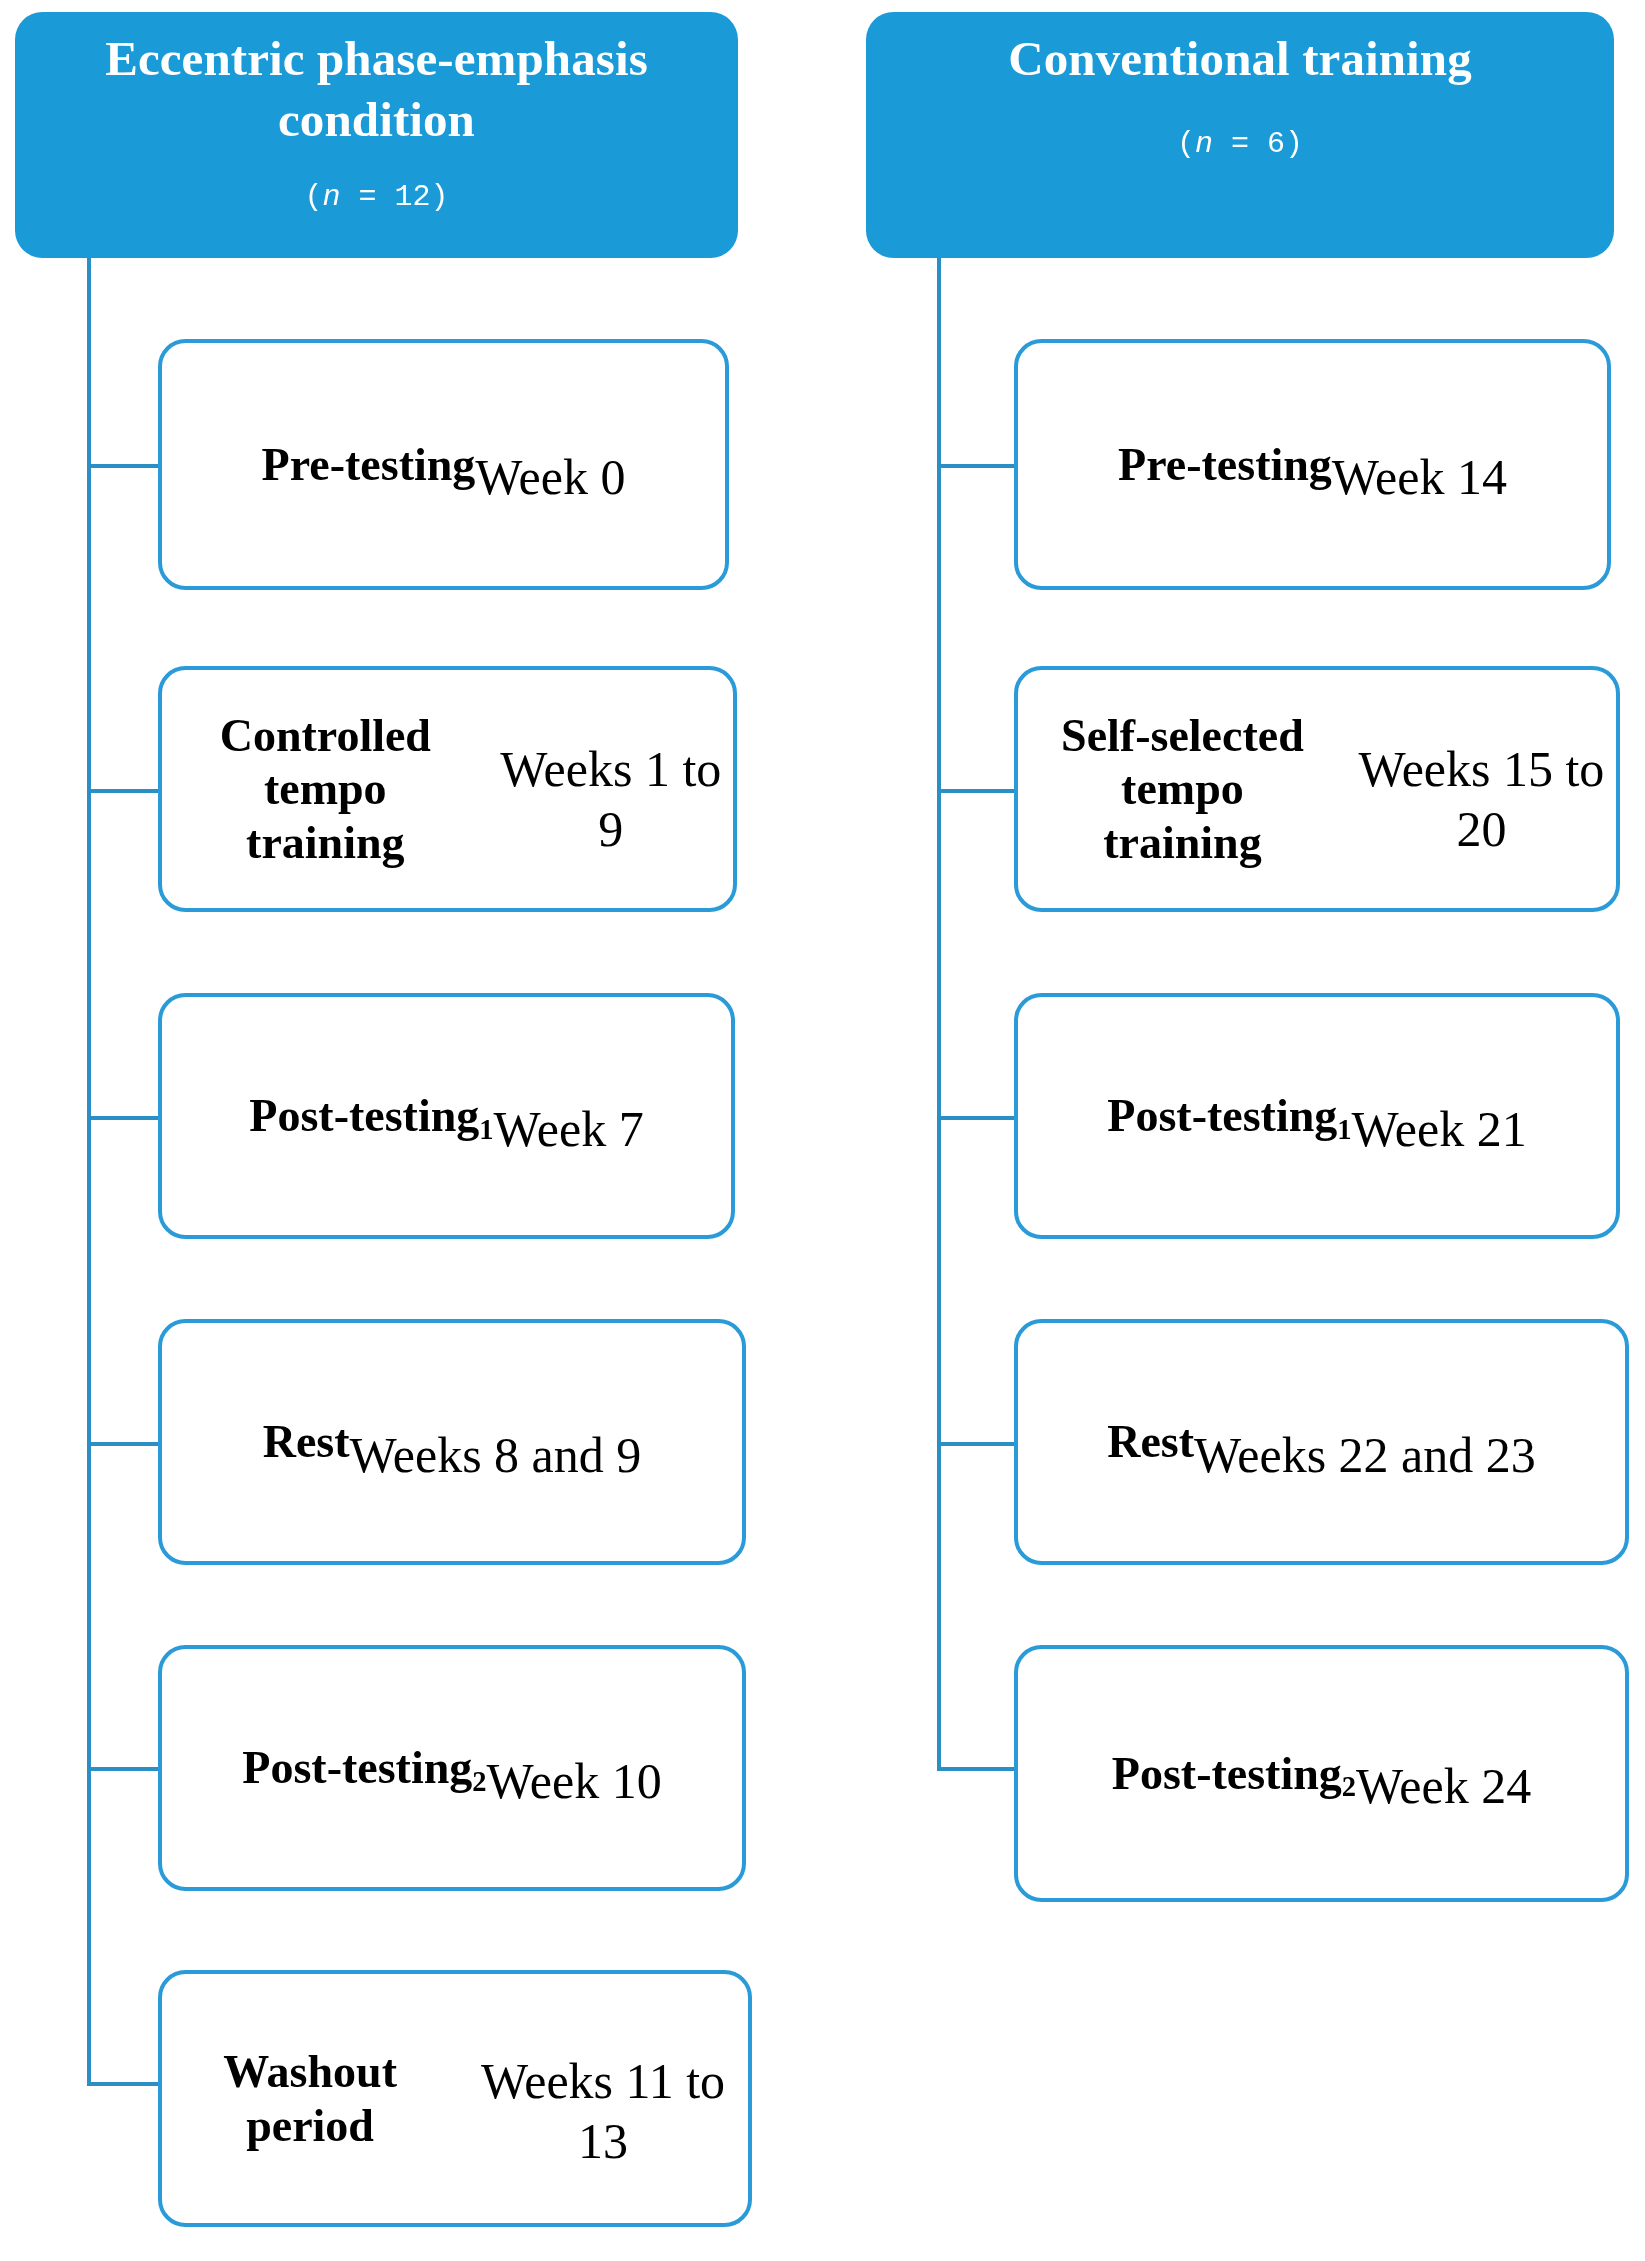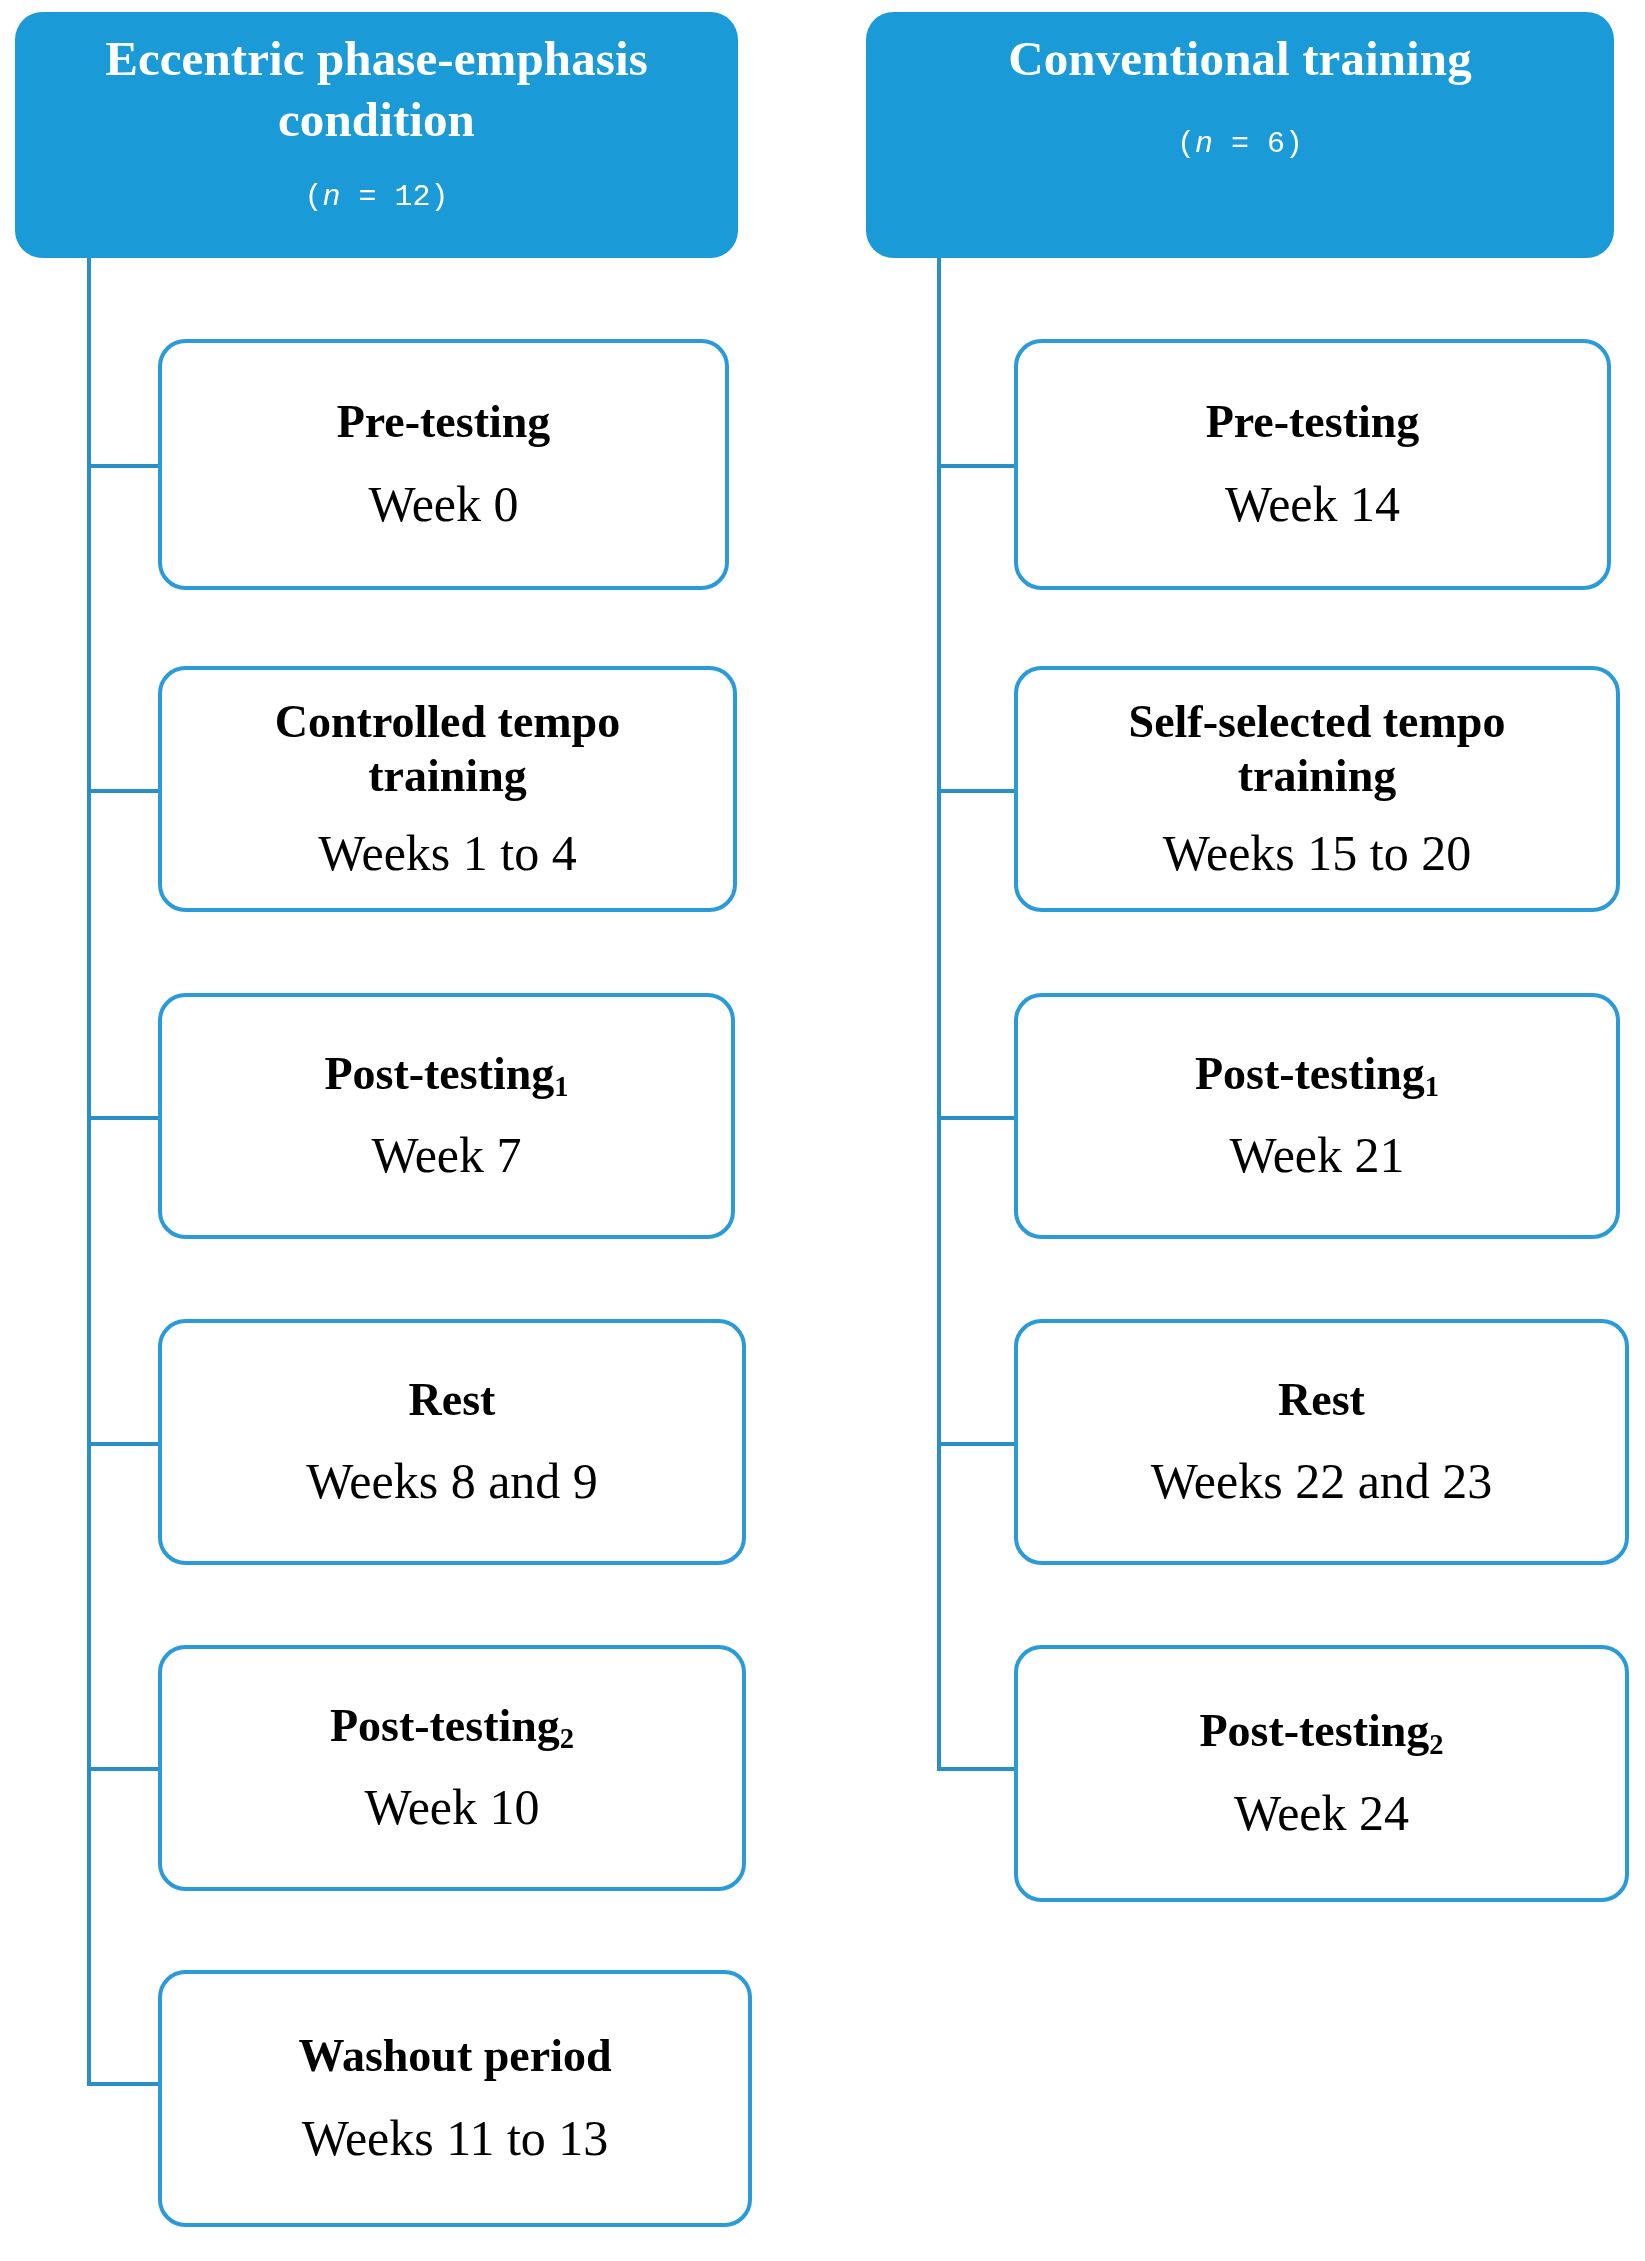--- a/index.html
+++ b/index.html
@@ -52,21 +52,21 @@
   #header-right .header-n { margin-top: 37px; }
 
   
   .step-box {
     position: absolute;
     box-sizing: border-box;
     background: #ffffff;
     border: 4.2px solid #2A9BD8;
     border-radius: 27.5px;
     display: flex;
-    flex-direction: column;
+    flex-direction: row;
     align-items: center;
     justify-content: center;
     text-align: center;
     color: #000000;
   }
   .step-title {
     font-size: 46px;
     font-weight: bold;
     line-height: 1.16;
     white-space: pre-line;
@@ -117,21 +117,21 @@
   <div class="branch" style="left:87px; top:2082px; width:76px;"></div>
 
   <div class="step-box" style="left:158px; top:339px; width:571px; height:251px;">
     <div class="step-title"><span>Pre-testing</span></div>
     <div class="step-sub">Week 0</div>
   </div>
 
   <div class="step-box two-line" style="left:158px; top:666px; width:579px; height:246px;">
     <div class="step-title"><span>Controlled tempo
 training</span></div>
-    <div class="step-sub">Weeks 1 to 4</div>
+    <div class="step-sub">Weeks 1 to 9</div>
   </div>
 
   <div class="step-box" style="left:158px; top:993px; width:577px; height:246px;">
     <div class="step-title"><span>Post-testing</span><sub>1</sub></div>
     <div class="step-sub">Week 7</div>
   </div>
 
   <div class="step-box" style="left:158px; top:1319px; width:588px; height:246px;">
     <div class="step-title"><span>Rest</span></div>
     <div class="step-sub">Weeks 8 and 9</div>

